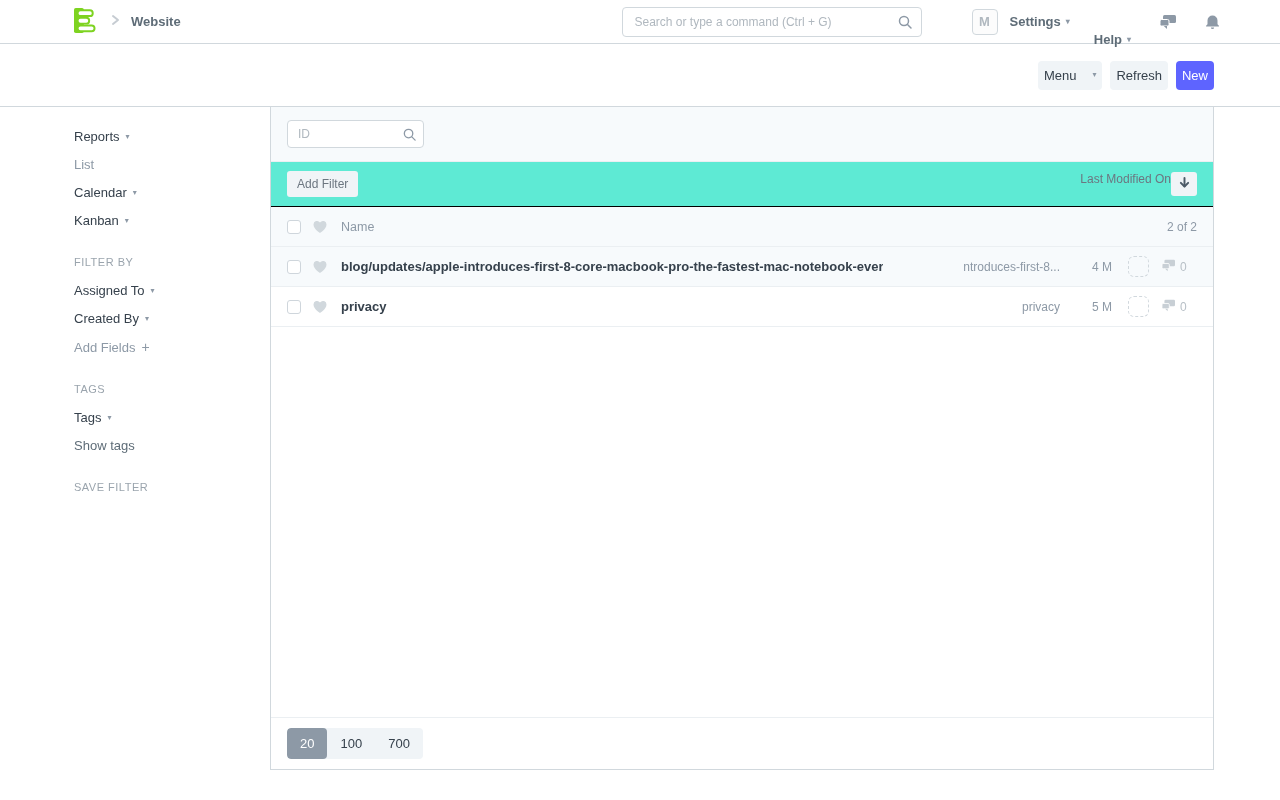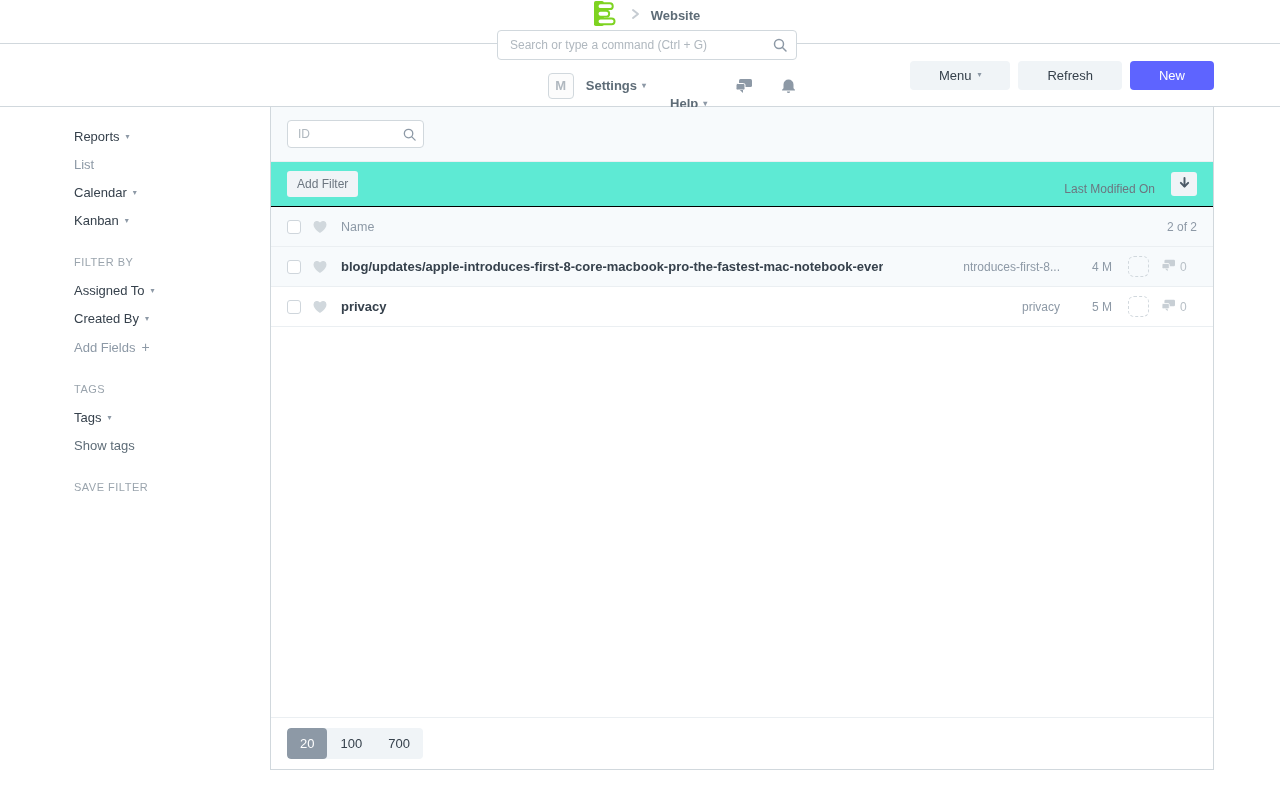--- a/index.html
+++ b/index.html
@@ -1,39 +1,39 @@
 <!DOCTYPE html>
 <html><head>
 <meta charset="utf-8">
 <style>
   * { margin: 0; padding: 0; box-sizing: border-box; }
   html, body { width: 1280px; height: 800px; background: #fff; overflow: hidden; }
   body { font-family: "Liberation Sans", sans-serif; color: #36414c; font-size: 13px; }
 
   
-  .navbar { height: 44px; border-bottom: 1px solid #d1d8dd; display: flex; align-items: center; padding: 0 60px 0 74px; background: #fff; flex-direction: column; }
+  .navbar { height: 44px; border-bottom: 1px solid #d1d8dd; display: flex; align-items: center; padding: 0 60px 0 74px; background: #fff; }
   .navbar-left { display: flex; align-items: center; gap: 10px; }
   .breadcrumb-label { font-weight: 700; color: #5e6c77; font-size: 13px; }
   .navbar-spacer { flex: 1; }
   .search-wrap { position: relative; width: 300px; }
   .search-input { width: 100%; height: 30px; border: 1px solid #d1d8dd; border-radius: 4px; padding: 0 30px 0 12px; font-size: 12px; color: #36414c; font-family: inherit; outline: none; background: #fff; }
   .search-input::placeholder { color: #b0b8bf; }
   .search-icon-abs { position: absolute; right: 9px; top: 7px; }
   .navbar-right { display: flex; align-items: center; margin-left: 50px; }
   .avatar-box { width: 26px; height: 26px; border: 1px solid #d1d8dd; border-radius: 4px; display: flex; align-items: center; justify-content: center; color: #b0b8bf; font-size: 13px; font-weight: 600; background: #fcfcfc; margin-right: 12px; }
   .nav-link { display: flex; align-items: center; gap: 5px; font-weight: 700; color: #5e6c77; cursor: pointer; }
   .nav-link + .nav-link { margin-left: 24px; margin-top: 36px; }
   .caret { font-size: 8px; color: #8d99a6; line-height: 1; }
   .nav-icon-btn { margin-left: 28px; cursor: pointer; display: flex; align-items: center; }
 
   
   .page-head { height: 63px; border-bottom: 1px solid #d1d8dd; display: flex; align-items: center; padding: 0 66px 0 74px; }
   .page-title { font-size: 24px; font-weight: 700; color: #36414c; letter-spacing: 0.2px; }
   .page-actions { margin-left: auto; display: flex; gap: 8px; }
-  .btn { border: none; border-radius: 4px; font-size: 13px; font-family: inherit; padding: 7px 29px; cursor: pointer; display: inline-flex; align-items: center; gap: 6px; }
+  .btn { border: none; border-radius: 4px; font-size: 13px; font-family: inherit; padding: 7px 6px; cursor: pointer; display: inline-flex; align-items: center; gap: 16px; }
   .btn-default { background: #f0f4f7; color: #36414c; }
   .btn-primary { background: #5e64ff; color: #fff; }
 
   
   .layout { display: flex; align-items: flex-start; padding: 0 66px 0 74px; }
   .sidebar { width: 196px; flex-shrink: 0; padding: 22px 30px 0 0; }
   .sidebar-item { margin-bottom: 13px; display: flex; align-items: center; gap: 6px; cursor: pointer; color: #36414c; }
   .sidebar-item.muted { color: #8d99a6; cursor: default; }
   .sidebar-item.mid { color: #5e6c77; }
   .sidebar-heading { font-size: 11px; color: #9aa4ad; letter-spacing: 0.5px; margin: 28px 0 15px; font-weight: 400; }
@@ -43,21 +43,21 @@
 
   
   .list-container { flex: 1; border: 1px solid #d1d8dd; border-top: none; height: 663px; display: flex; flex-direction: column; background: #fff; }
   .filter-top { background: #f7fafc; padding: 13px 16px; border-bottom: 1px solid #ebeff2; }
   .id-filter-wrap { position: relative; width: 137px; }
   .id-filter-input { width: 100%; height: 28px; border: 1px solid #d1d8dd; border-radius: 4px; padding: 0 26px 0 10px; font-size: 12px; font-family: inherit; color: #ef4444; outline: none; background: #fff; }
   .id-filter-input::placeholder { color: #b0b8bf; }
   .id-search-icon { position: absolute; right: 7px; top: 7px; }
   .filter-second { background: #5eead4; padding: 9px 16px; border-bottom: 1px solid #000000; display: flex; align-items: center; }
   .add-filter-btn { background: #f0f4f7; color: #6c7680; font-size: 12px; border: none; border-radius: 3px; padding: 6px 10px; font-family: inherit; cursor: pointer; }
-  .sort-area { margin-left: auto; display: flex; align-items: flex-end; gap: 16px; }
+  .sort-area { margin-left: auto; display: flex; align-items: flex-start; gap: 0; }
   .sort-field { font-size: 12px; color: #6c7680; cursor: pointer; }
   .sort-dir-btn { background: #f0f4f7; border: none; border-radius: 3px; width: 26px; height: 24px; display: flex; align-items: center; justify-content: center; cursor: pointer; }
 
   .list-header { background: #f7fafc; height: 40px; display: flex; align-items: center; padding: 0 16px; border-bottom: 1px solid #ebeff2; color: #8d99a6; font-size: 12.5px; }
   .list-row { height: 40px; display: flex; align-items: center; padding: 0 16px; border-bottom: 1px solid #ebeff2; background: #fff; }
   .list-row.tinted { background: #f7fafc; }
   .row-check { appearance: none; -webkit-appearance: none; width: 14px; height: 14px; border: 1px solid #cfd6dc; border-radius: 3px; background: #fff; margin-right: 11px; cursor: pointer; flex-shrink: 0; }
   .heart-wrap { margin-right: 13px; display: flex; align-items: center; flex-shrink: 0; cursor: pointer; }
   .row-name { font-weight: 700; color: #36414c; font-size: 13px; white-space: nowrap; overflow: hidden; text-overflow: ellipsis; }
   .row-right { margin-left: auto; display: flex; align-items: center; flex-shrink: 0; }

